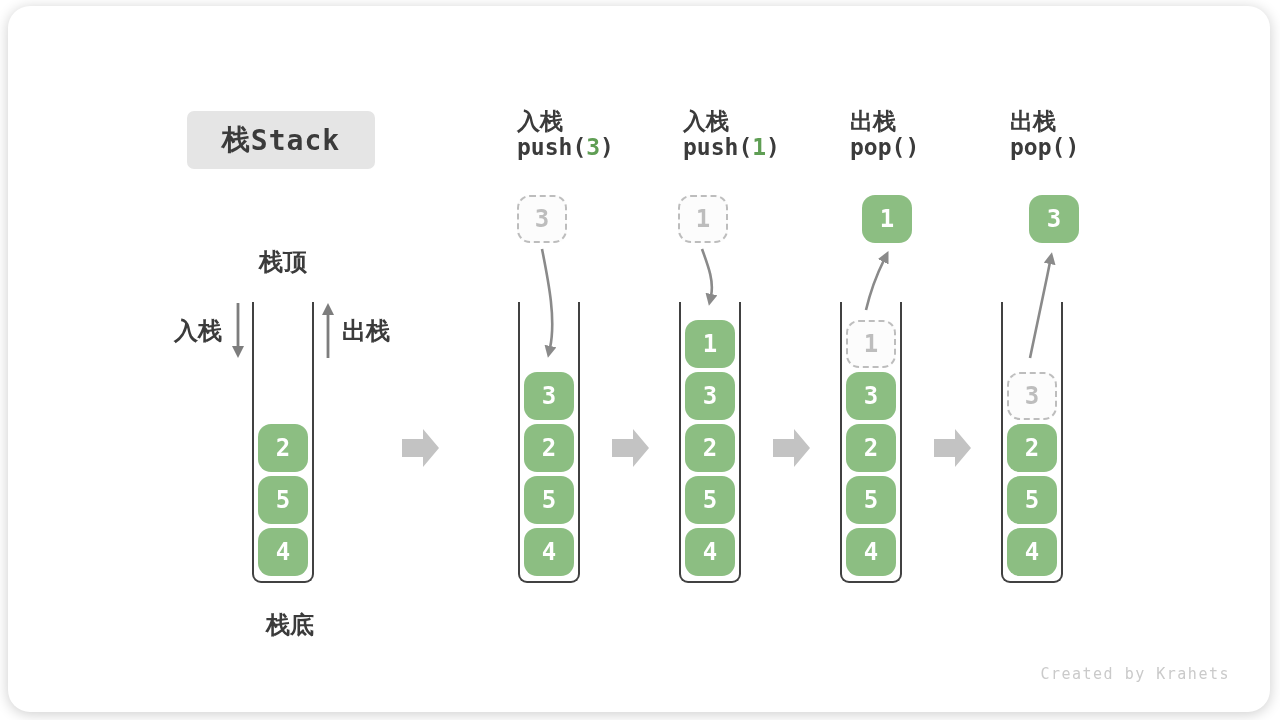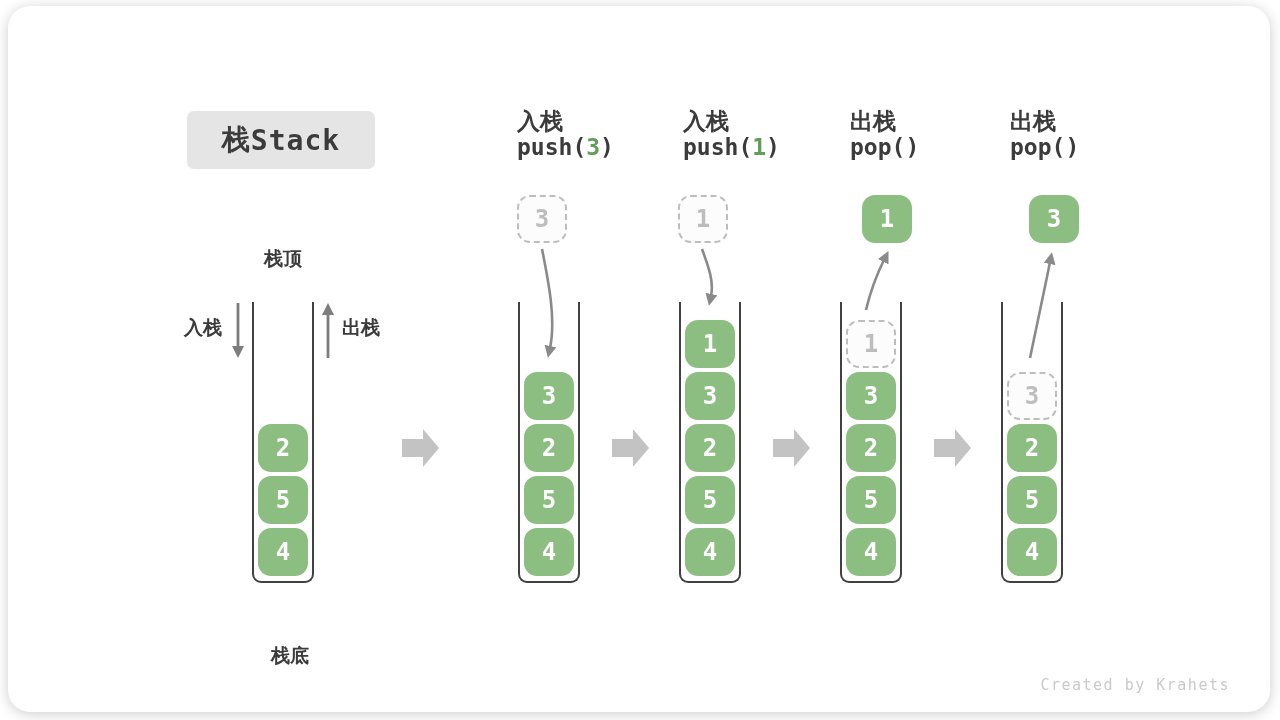--- a/index.html
+++ b/index.html
@@ -17,41 +17,41 @@
     display:flex;align-items:center;justify-content:center;
     font-size:28px;color:var(--dark);
     font-family:"DejaVu Sans Mono","DejaVu Sans",monospace;
     font-weight:bold;letter-spacing:1px;
   }
   .op-label{top:102px;color:var(--dark);}
   .op-line1{font-size:23px;font-weight:bold;line-height:26px;}
   .op-line2{font-size:23px;line-height:26px;
     font-family:"DejaVu Sans Mono","Liberation Mono",monospace;font-weight:bold;}
   .op-line2 .green-arg{color:var(--green_dark);font-weight:bold;}
-  .legend{font-size:19px;font-weight:bold;color:var(--dark);white-space:nowrap;}
+  .legend{font-size:24px;font-weight:bold;color:var(--dark);white-space:nowrap;}
   .container{
     border-left:2px solid var(--outline);
     border-right:2px solid var(--outline);
     border-bottom:2px solid var(--outline);
     border-bottom-left-radius:9px;border-bottom-right-radius:9px;
     width:62px;height:281px;top:296px;box-sizing:border-box;
     background:transparent;
   }
   .block{
     width:50px;height:48px;border-radius:13px;box-sizing:border-box;
     display:flex;align-items:center;justify-content:center;
     font-family:"DejaVu Sans Mono","DejaVu Sans",monospace;
     font-size:24px;font-weight:bold;
   }
   .block.solid{background:var(--green);color:#ffffff;}
   .block.dashed,.block.ghost{
     background:#fcfcfc;border:2px dashed var(--dashed_grey);color:var(--ghost_text);
   }
   .watermark{
-    right:40px;bottom:18px;font-size:15px;letter-spacing:1.5px;
+    right:40px;bottom:29px;font-size:15px;letter-spacing:1.5px;
     color:var(--watermark);font-family:"DejaVu Sans Mono","Liberation Mono",monospace;margin-left:42px;
   }
   svg.overlay{position:absolute;left:0;top:0;pointer-events:none;}
   .flow-arrow{fill:var(--block_arrow_grey);}
   .thin-arrow{stroke:var(--arrow_grey);stroke-width:2.6;fill:none;}
   .io-arrow{stroke:#7d7d7d;stroke-width:2.8;fill:none;}
 </style>
 </head>
 <body>
 
@@ -80,21 +80,21 @@
     <polygon class="flow-arrow" transform="translate(773,429)" points="0,10 21,10 21,0 37,19 21,38 21,28 0,28"></polygon>
     <polygon class="flow-arrow" transform="translate(934,429)" points="0,10 21,10 21,0 37,19 21,38 21,28 0,28"></polygon>
   </svg>
 
   <div class="abs title-box">
     <span>栈</span>
       <span> Stack</span>
   </div>
 
   <div class="abs legend" style="left:275px;top:240px;transform:translateX(-50%);">栈顶</div>
-  <div class="abs legend" style="left:282px;top:637px;transform:translateX(-50%);">栈底</div>
+  <div class="abs legend" style="left:282px;top:603px;transform:translateX(-50%);">栈底</div>
   <div class="abs legend" style="left:214px;top:309px;transform:translateX(-100%);">入栈</div>
   <div class="abs legend" style="left:334px;top:309px;">出栈</div>
 
   <div id="ops">
       <div class="abs op-label" style="left: 509px; top: 102px;">
         <div class="op-line1">入栈</div>
         <div class="op-line2"><span>push(</span><span class="green-arg">3</span><span>)</span></div>
       </div>
       <div class="abs op-label" style="left: 675px; top: 102px;">
         <div class="op-line1">入栈</div>

